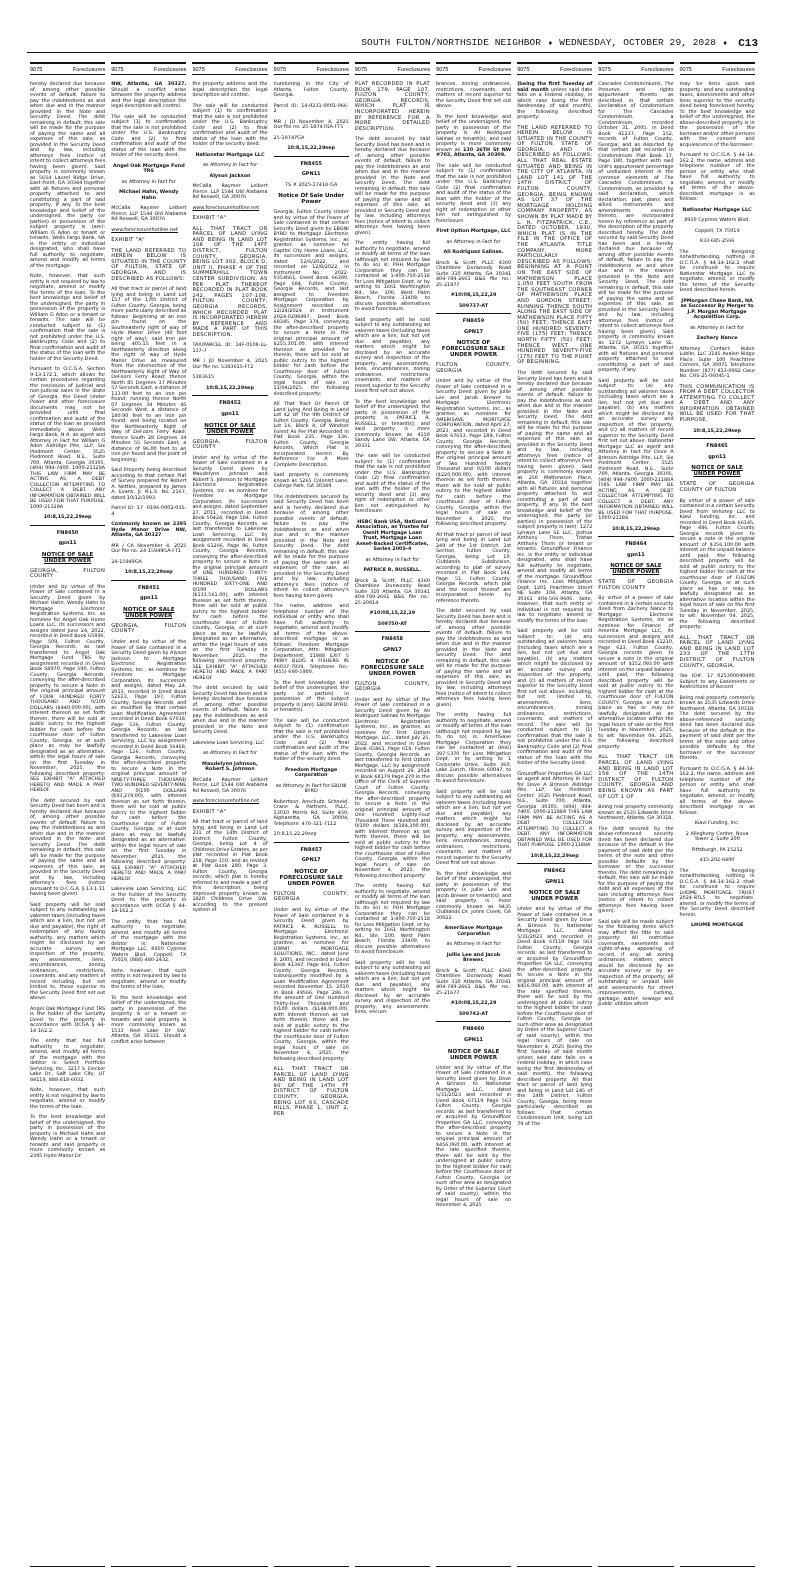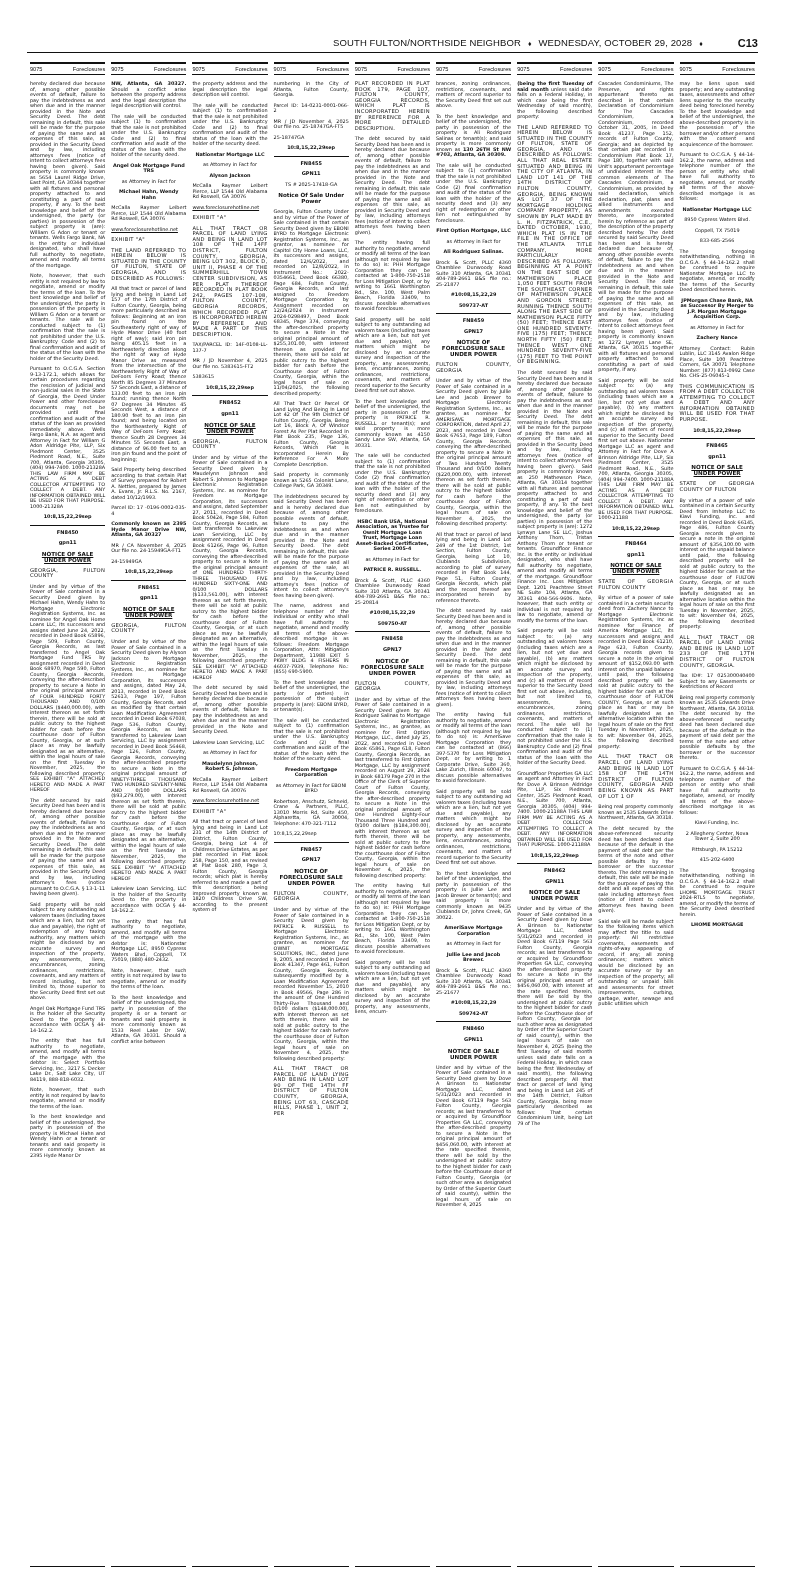--- a/index.html
+++ b/index.html
@@ -1,20 +1,20 @@
 <!DOCTYPE html>
 <html><head>
 <meta charset="utf-8">
 <style>
   html,body{margin:0;padding:0;background:#fff;}
   body{width:792px;height:1584px;overflow:hidden;position:relative;font-family:"DejaVu Sans",sans-serif;color:#111;}
-  .masthead{position:absolute;left:27px;top:30px;width:731px;height:22px;border-bottom:1px solid #111;display:flex;justify-content:flex-end;align-items:flex-end;font-family:Liberation Sans, sans-serif;}
+  .masthead{position:absolute;left:27px;top:30px;width:731px;height:22px;border-bottom:1px solid #111;display:flex;justify-content:flex-end;align-items:flex-end;font-family:Liberation Mono, monospace;}
   .masthead .pub{font-size:9.5px;letter-spacing:0.1px;margin-bottom:4px;}
   .masthead .sep{font-size:7px;margin:0 7px 5px 7px;}
-  .masthead .page{font-size:11px;font-weight:bold;margin:0 0 3px 28px;}
+  .masthead .page{font-size:11px;font-weight:bold;margin:0 0 3px 4px;}
   .columns{position:absolute;left:27px;top:62px;width:731px;height:1505px;display:flex;gap:0;}
   .col{width:81.2px;padding:0 3px;box-sizing:border-box;overflow:hidden;position:relative;}
   .col-head{border-top:2px solid #111;display:flex;justify-content:space-between;font-family:"Liberation Sans",sans-serif;font-size:5.6px;padding-top:2px;padding-bottom:2px;border-bottom:0.5px solid #111;margin-bottom:6px;}
   .col-body{font-size:4.9px;line-height:5.5px;text-align:justify;hyphens:auto;}
   .col-body p{margin:0 0 5px 0;}
   .caps{font-size:5.2px;line-height:5.6px;letter-spacing:0.3px;}
   .center{text-align:center;}
   .bold{font-weight:bold;}
   .link{text-decoration:underline;}
   .rule{border-top:1.5px solid #111;margin:5px 0 4px 0;}

